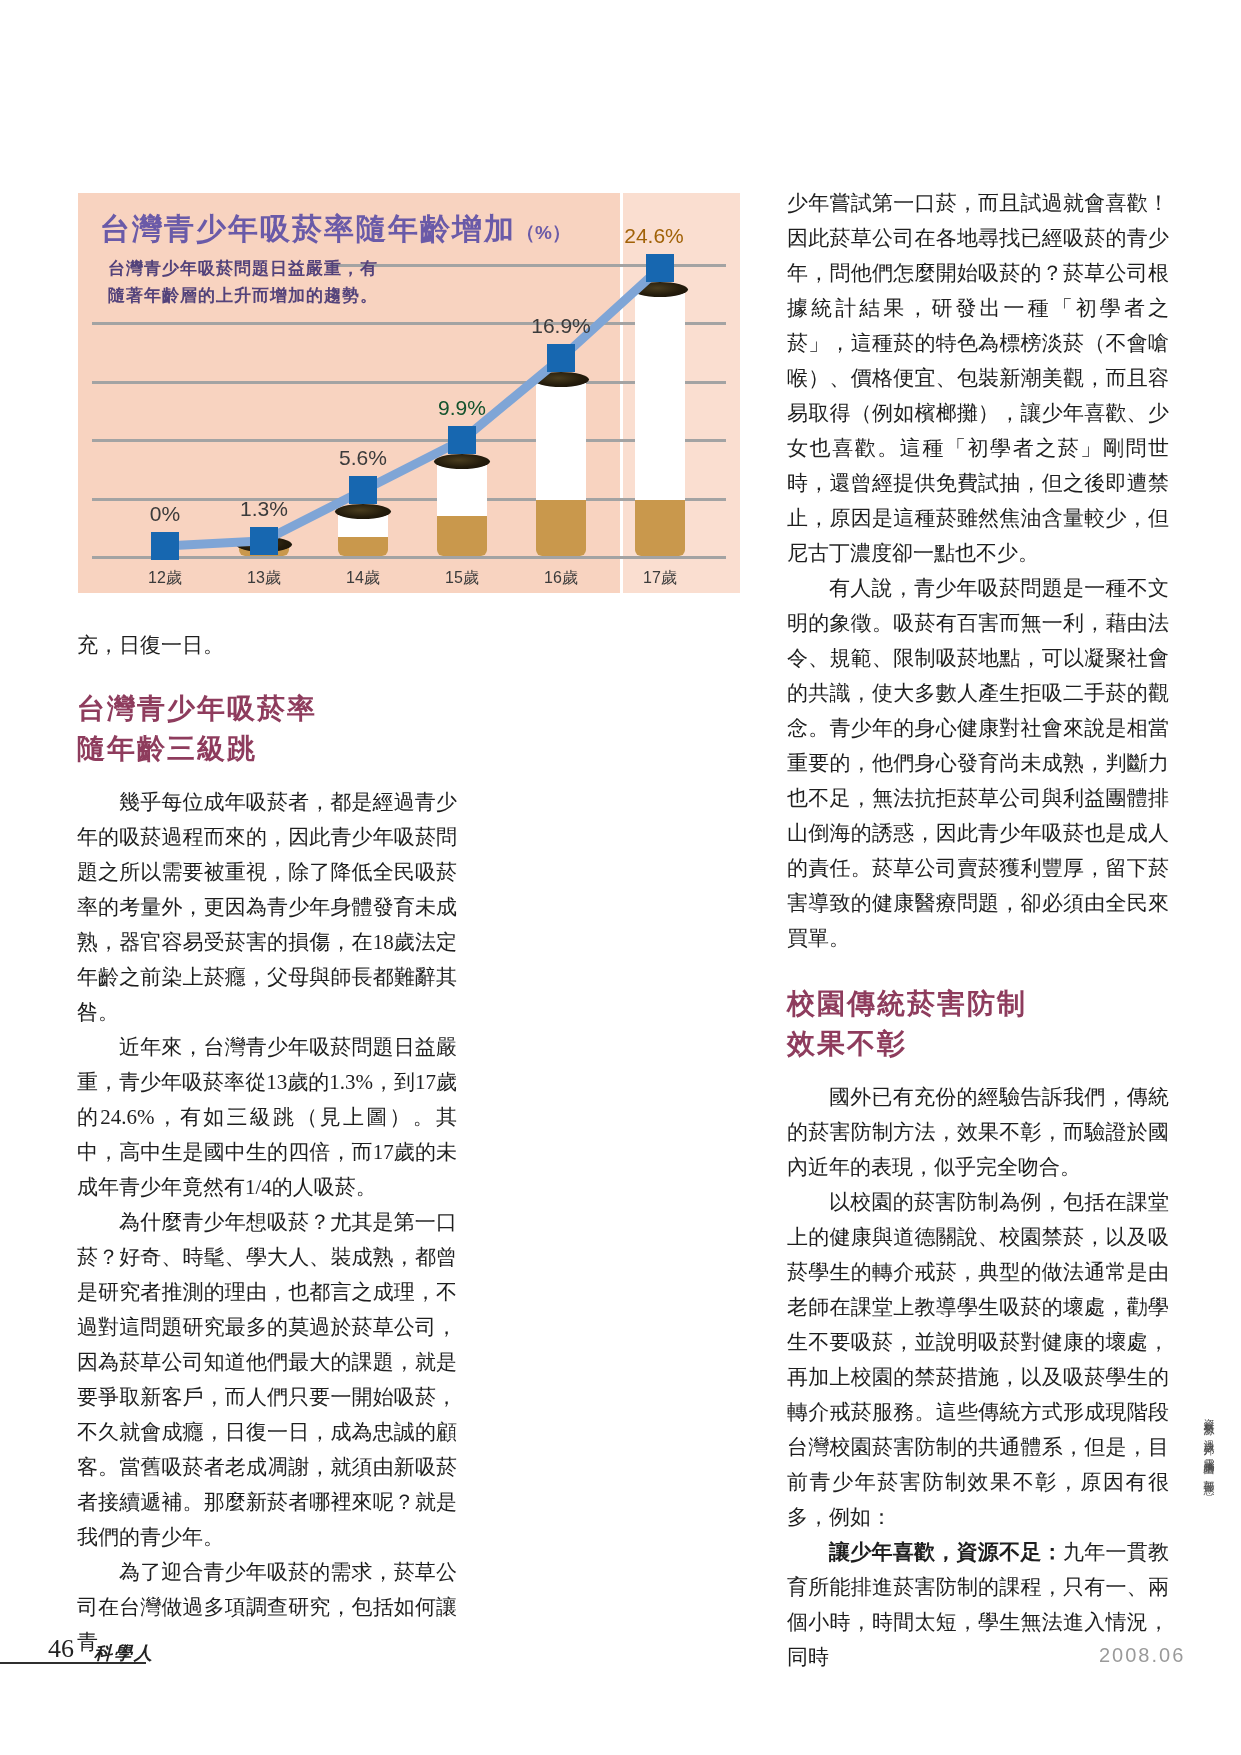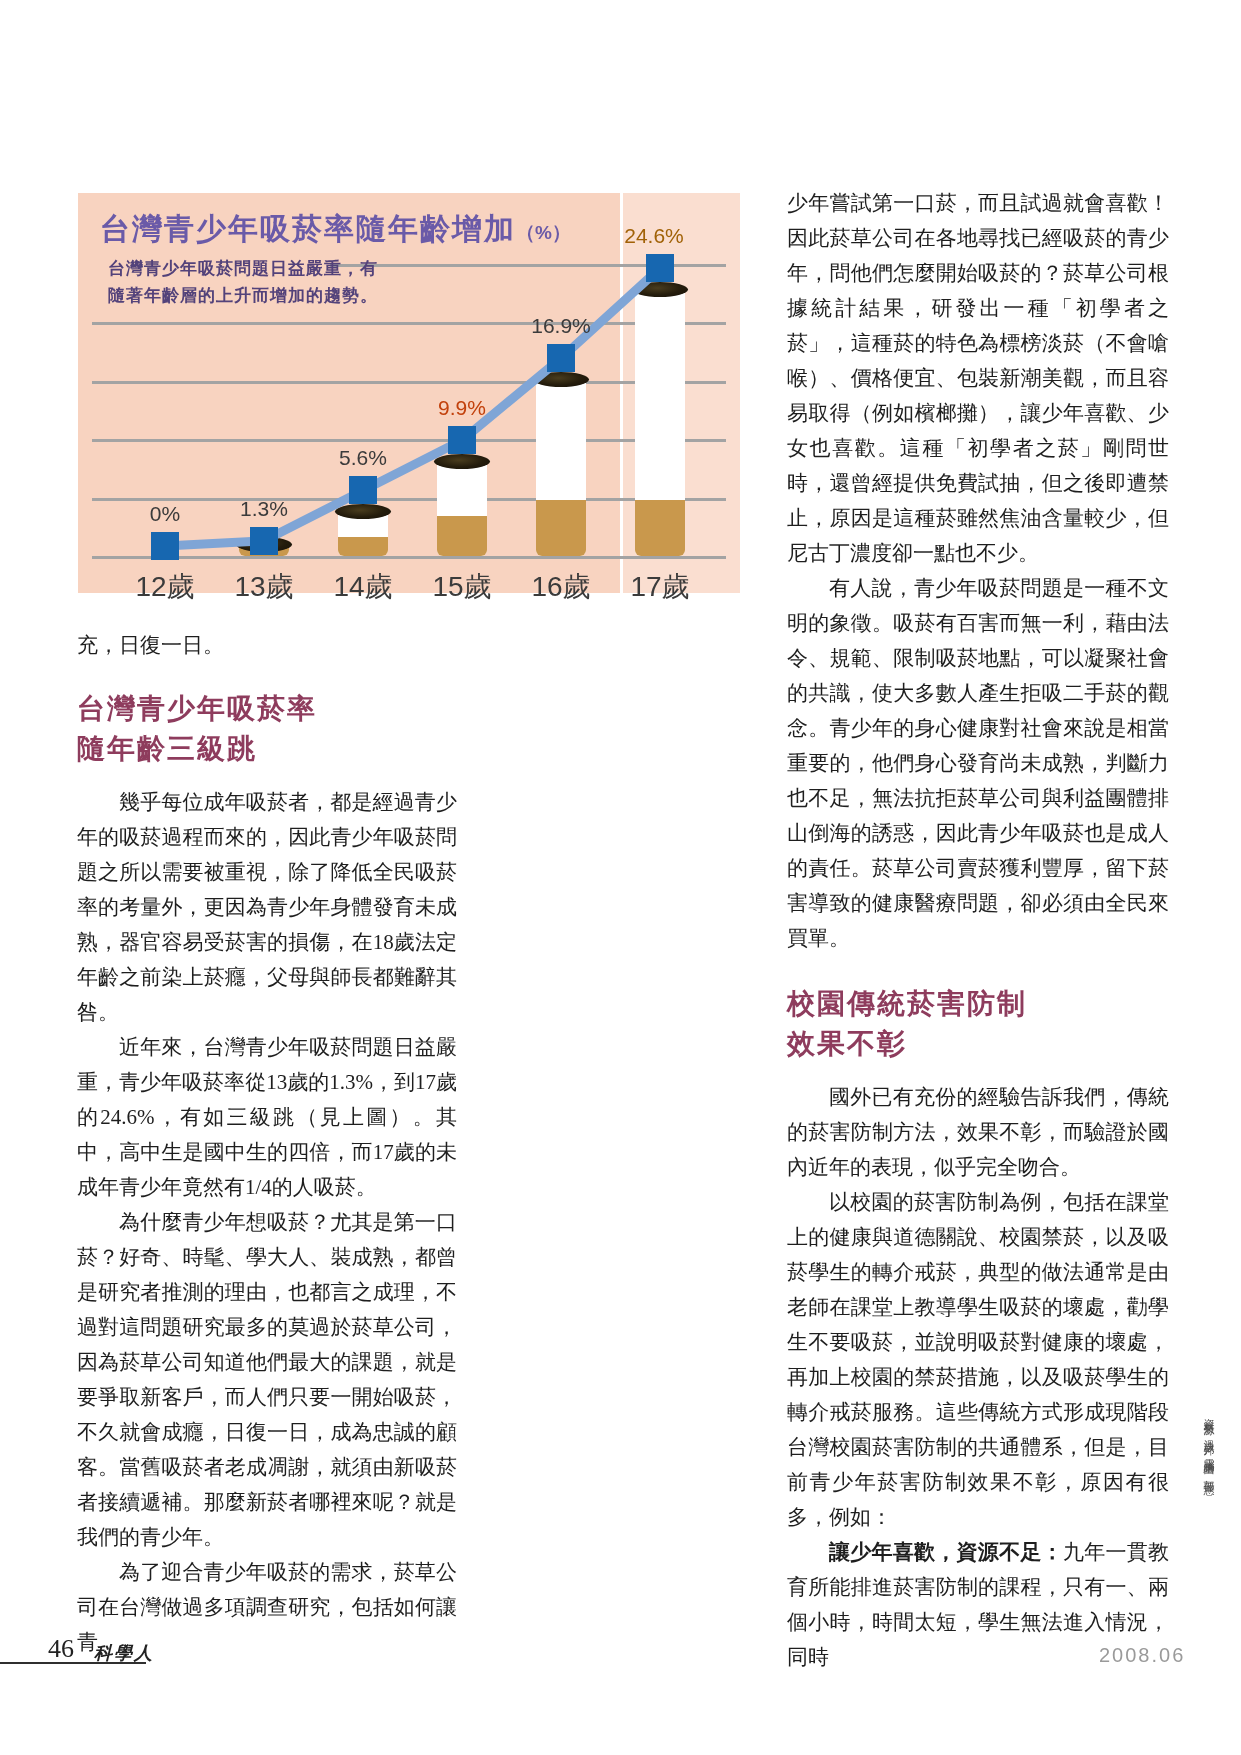--- a/index.html
+++ b/index.html
@@ -43,21 +43,21 @@
   }
   .marker { position:absolute; width:28px; height:28px; background:#1767b0; z-index:5; }
   .pct-label {
     position:absolute; z-index:6; width:120px; text-align:center;
     font-family:"Liberation Sans","DejaVu Sans",sans-serif;
     font-size:21px; font-weight:500; color:#3b3b3b;
   }
   .age-label {
     position:absolute; z-index:6; width:90px; text-align:center;
     font-family:"Liberation Sans","DejaVu Sans",sans-serif;
-    font-size:28px; color:#3b3b3b;
+    font-size:16px; color:#3b3b3b;
   }
   .trend-svg { position:absolute; left:0; top:0; z-index:4; }
   
   .col {
     position:absolute; font-size:21px; line-height:35px; color:#1e1e1e;
     text-align:justify; text-justify:inter-character;
   }
   .col p { margin:0; }
   .col p.indent { text-indent:2em; }
   .col-left  { left:77px;  top:628px; width:380px; }
@@ -138,21 +138,21 @@
         <div class="marker" style="left: 73px; top: 339px; background: rgb(23, 103, 176);"></div>
         <div class="pct-label" style="left: 27px; top: 309px; color: rgb(59, 59, 59);">0%</div>
         <div class="age-label" style="left: 42px; top: 375px; color: rgb(59, 59, 59);">12歲</div>
         <div class="marker" style="left: 172px; top: 333.79px; background: rgb(23, 103, 176);"></div>
         <div class="pct-label" style="left: 126px; top: 303.79px; color: rgb(59, 59, 59);">1.3%</div>
         <div class="age-label" style="left: 141px; top: 375px; color: rgb(59, 59, 59);">13歲</div>
         <div class="marker" style="left: 271px; top: 283.48px; background: rgb(23, 103, 176);"></div>
         <div class="pct-label" style="left: 225px; top: 253.48px; color: rgb(59, 59, 59);">5.6%</div>
         <div class="age-label" style="left: 240px; top: 375px; color: rgb(59, 59, 59);">14歲</div>
         <div class="marker" style="left: 370px; top: 233.17px; background: rgb(23, 103, 176);"></div>
-        <div class="pct-label" style="left: 324px; top: 203.17px; color: #c2410c;">9.9%</div>
+        <div class="pct-label" style="left: 324px; top: 203.17px; color: #14532d;">9.9%</div>
         <div class="age-label" style="left: 339px; top: 375px; color: rgb(59, 59, 59);">15歲</div>
         <div class="marker" style="left: 469px; top: 151.27px; background: rgb(23, 103, 176);"></div>
         <div class="pct-label" style="left: 423px; top: 121.27px; color: rgb(59, 59, 59);">16.9%</div>
         <div class="age-label" style="left: 438px; top: 375px; color: rgb(59, 59, 59);">16歲</div>
         <div class="marker" style="left: 568px; top: 61.18px; background: rgb(23, 103, 176);"></div>
         <div class="pct-label" style="left: 516px; top: 31.18px; color: #a16207;">24.6%</div>
         <div class="age-label" style="left: 537px; top: 375px; color: rgb(59, 59, 59);">17歲</div>
       </div>
     <div class="chart-title">
       <span>台灣青少年吸菸率隨年齡增加</span><span class="unit">（%）</span>

